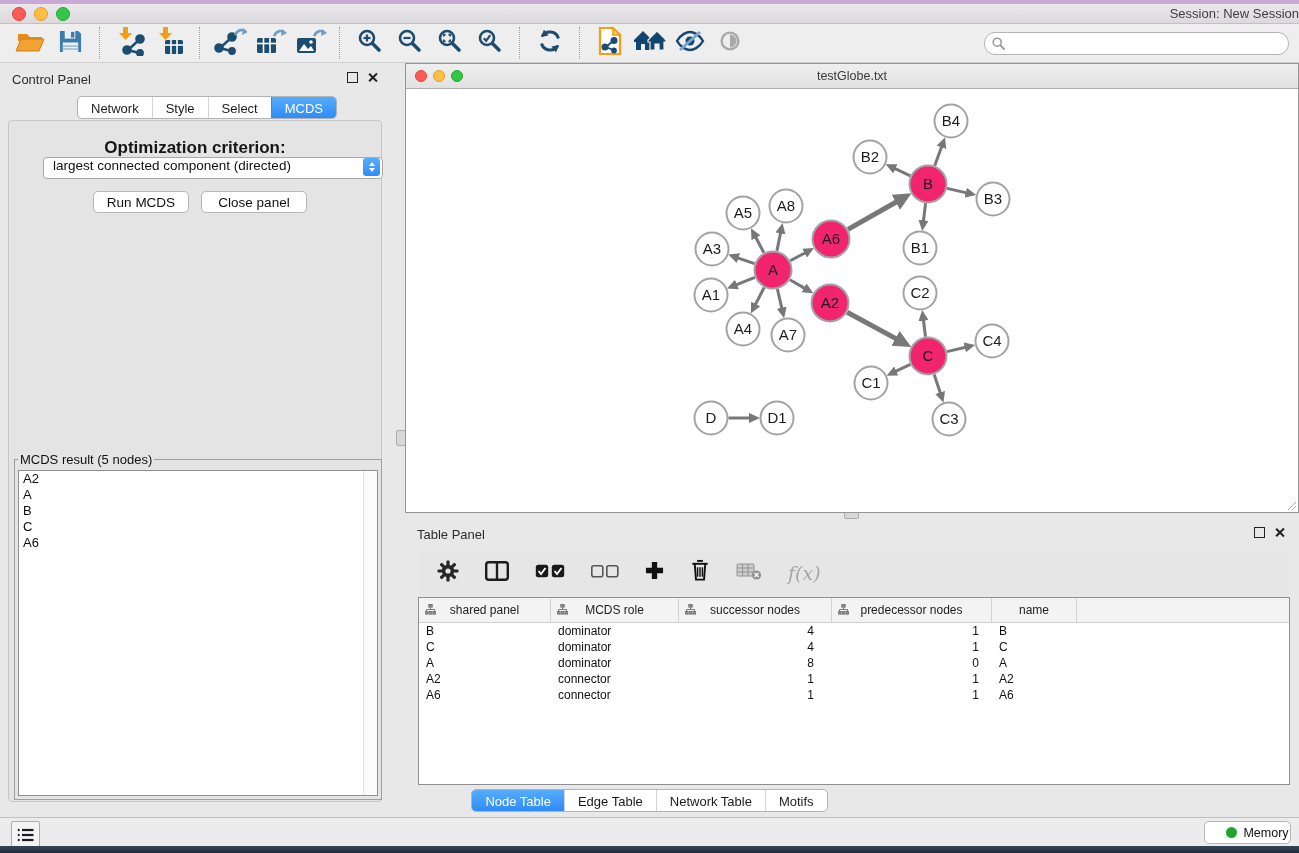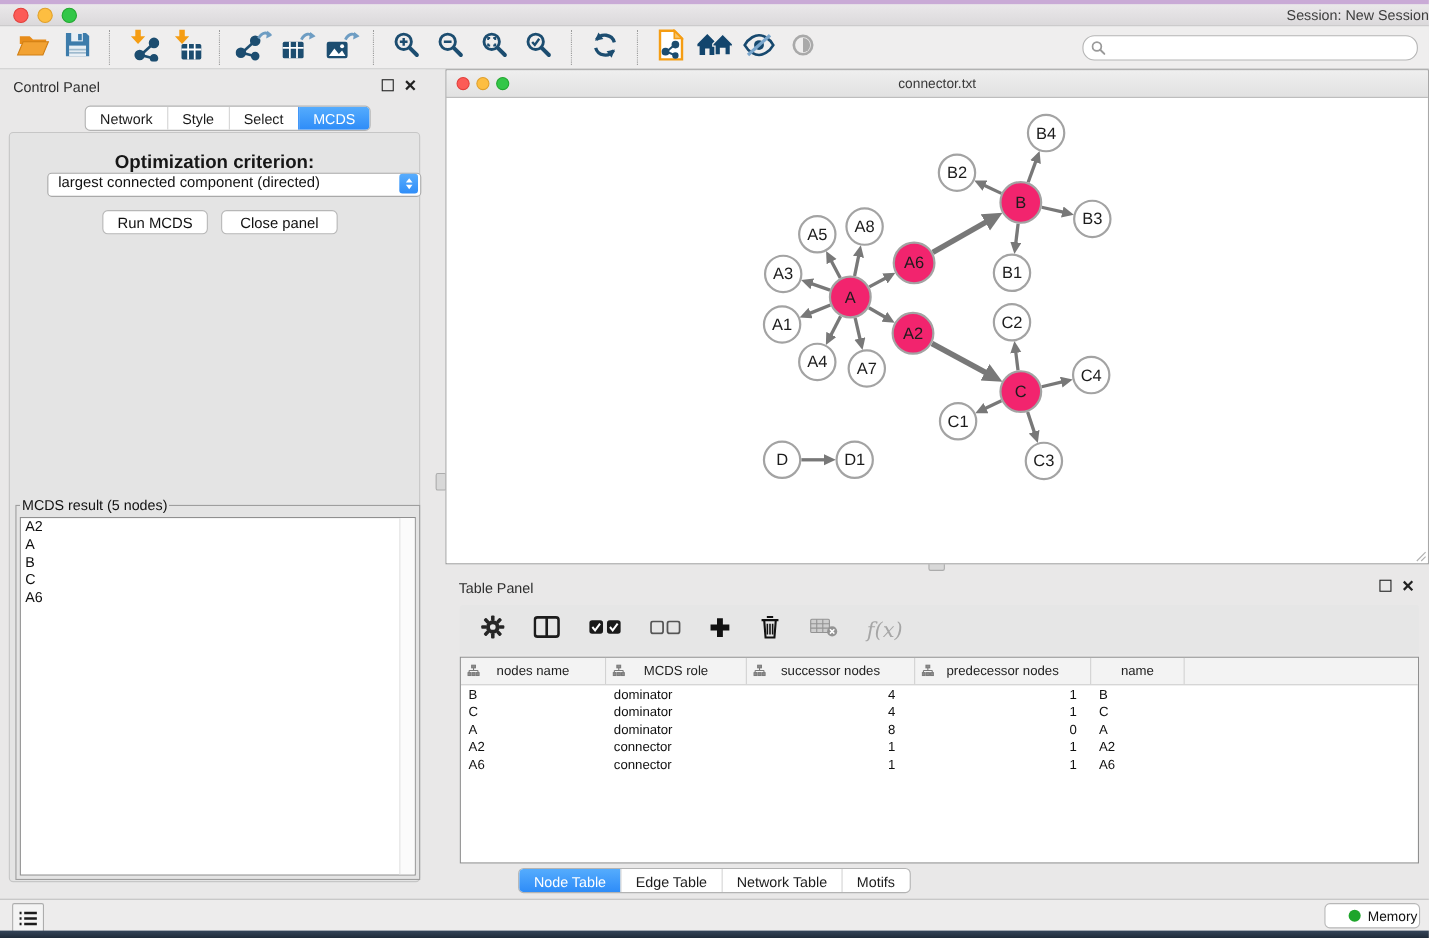--- a/index.html
+++ b/index.html
@@ -306,21 +306,21 @@
 
 <div class="abs divider-h" style="left:396px;top:430px;width:8px;height:14px"></div>
 <div class="abs divider-h" style="left:844px;top:511px;width:13px;height:6px"></div>
 
 <div class="abs net-win">
   <div class="net-titlebar">
     <span style="width:9px"></span>
     <span class="tl red sm"></span>
     <span class="tl yel sm"></span>
     <span class="tl grn sm"></span>
-    <span class="net-title">connector.txt</span>
+    <span class="net-title">testGlobe.txt</span>
   </div>
   <div class="net-content">
     <svg id="graph-svg" width="892" height="423">
         <defs>
           <marker id="arw" markerUnits="strokeWidth" markerWidth="4" markerHeight="3.6" refX="0.3" refY="1.7" orient="auto">
             <path d="M0 0L3.6 1.7L0 3.4z" fill="#787878"></path>
           </marker>
         </defs>
         <line x1="348.9" y1="188.3" x2="330.1" y2="195.9" stroke="#787878" stroke-width="3" marker-end="url(#arw)"></line>
         <line x1="348.6" y1="174.7" x2="331.6" y2="168.8" stroke="#787878" stroke-width="3" marker-end="url(#arw)"></line>
@@ -516,21 +516,21 @@
               <rect x="3.8" y="0.5" width="3.4" height="2.6"></rect>
               <line x1="5.5" y1="3" x2="5.5" y2="5.5"></line>
               <line x1="1.5" y1="5.5" x2="9.5" y2="5.5"></line>
               <line x1="1.5" y1="5.5" x2="1.5" y2="7.5"></line>
               <line x1="9.5" y1="5.5" x2="9.5" y2="7.5"></line>
               <rect x="0.2" y="7.5" width="2.8" height="2.6"></rect>
               <rect x="4.1" y="7.5" width="2.8" height="2.6"></rect>
               <rect x="8" y="7.5" width="2.8" height="2.6"></rect>
             </g>
           </svg></span>
-        <span>nodes name</span>
+        <span>shared panel</span>
       </div>
       <div class="th" style="width:128px">
         <span class="th-icon"><svg width="11" height="11" viewBox="0 0 11 11">
             <g stroke="#7a7a7a" stroke-width="1" fill="#8d8d8d">
               <rect x="3.8" y="0.5" width="3.4" height="2.6"></rect>
               <line x1="5.5" y1="3" x2="5.5" y2="5.5"></line>
               <line x1="1.5" y1="5.5" x2="9.5" y2="5.5"></line>
               <line x1="1.5" y1="5.5" x2="1.5" y2="7.5"></line>
               <line x1="9.5" y1="5.5" x2="9.5" y2="7.5"></line>
               <rect x="0.2" y="7.5" width="2.8" height="2.6"></rect>

